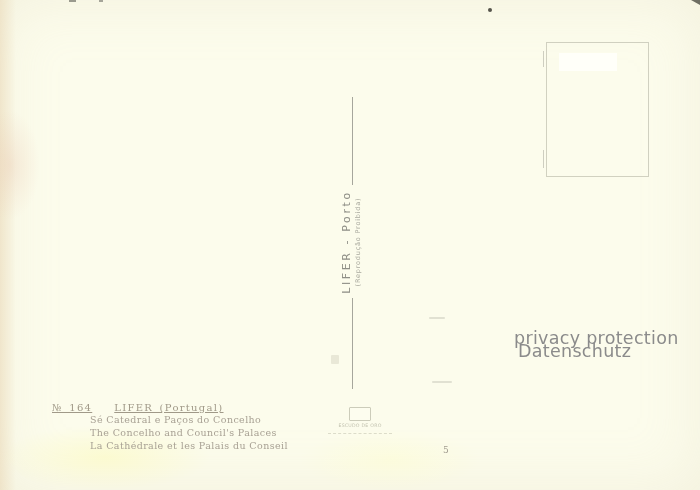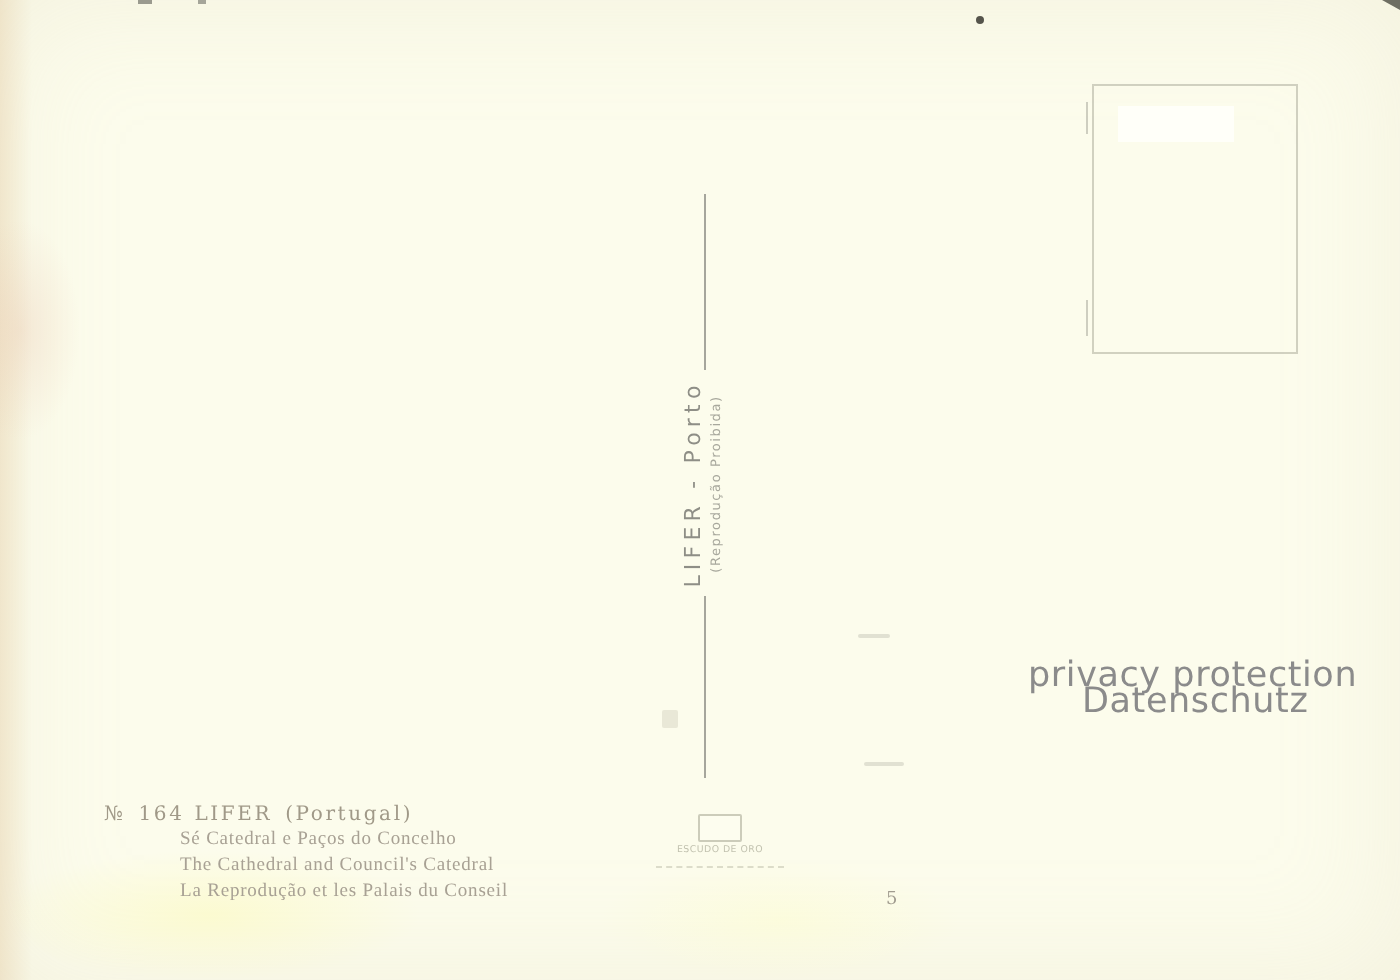--- a/index.html
+++ b/index.html
@@ -78,29 +78,29 @@
     color: #a8a89d; margin-top: 1px;
   }
 
   
   .caption {
     position: absolute; left: 52px; top: 402px;
     font-family: "DejaVu Serif", serif;
     color: #a59e8f;
   }
   .caption-line1 {
-    display: flex; gap: 5px;
+    display: flex; gap: 22px;
     font-size: 10px; letter-spacing: 1.3px; word-spacing: 2px;
     color: #a09988;
+    text-decoration: underline;
   }
   .caption-sub {
     margin-left: 38px; margin-top: 1px;
     font-size: 9.5px; line-height: 12px; letter-spacing: 0.4px;
     color: #a8a194;
-    font-family: Liberation Serif, serif;
   }
 
   
   .emblem {
     position: absolute; left: 328px; top: 407px; width: 64px;
     text-align: center; opacity: 0.55;
   }
   .emblem-box {
     width: 20px; height: 12px; margin: 0 auto;
     border: 1px solid #a5a592; border-radius: 1px;
@@ -124,21 +124,21 @@
   }
 
   
   .wm1, .wm2 {
     position: absolute;
     font-family: "DejaVu Sans", sans-serif;
     font-size: 17.5px; letter-spacing: 0.3px;
     color: #8b8b8b; white-space: nowrap;
   }
   .wm1 { left: 500px; top: 328px; margin-left: 14px; }
-  .wm2 { left: 518px; top: 341px; margin-left: 23px; }
+  .wm2 { left: 518px; top: 341px; }
 
   
   .speck { position: absolute; background: #55544b; }
   .speck-dot { left: 488px; top: 8px; width: 4px; height: 4px; border-radius: 50%; }
   .speck-corner {
     left: 691px; top: 0; width: 9px; height: 5px; background: #6e6e62;
     clip-path: polygon(100% 0, 0 0, 100% 100%);
   }
   .speck-edge1 { left: 69px; top: 0; width: 7px; height: 2px; background: #9a9a8e; }
   .speck-edge2 { left: 99px; top: 0; width: 4px; height: 2px; background: #a5a599; }
@@ -168,22 +168,22 @@
     <div class="imprint-main">LIFER - Porto</div>
     <div class="imprint-sub">(Reprodução Proibida)</div>
   </div>
 
   <div class="caption">
     <div class="caption-line1">
       <span>№ 164</span>
       <span>LIFER (Portugal)</span>
     </div>
     <div class="caption-sub">Sé Catedral e Paços do Concelho</div>
-    <div class="caption-sub">The Cathedral and Council's Catedral</div>
-    <div class="caption-sub">La Reprodução et les Palais du Conseil</div>
+    <div class="caption-sub">The Concelho and Council's Palaces</div>
+    <div class="caption-sub">La Cathédrale et les Palais du Conseil</div>
   </div>
 
   <div class="emblem">
     <div class="emblem-box"></div>
     <div class="emblem-text">ESCUDO DE ORO</div>
     <div class="emblem-line"></div>
   </div>
 
   <div class="plate-no">5</div>
 

